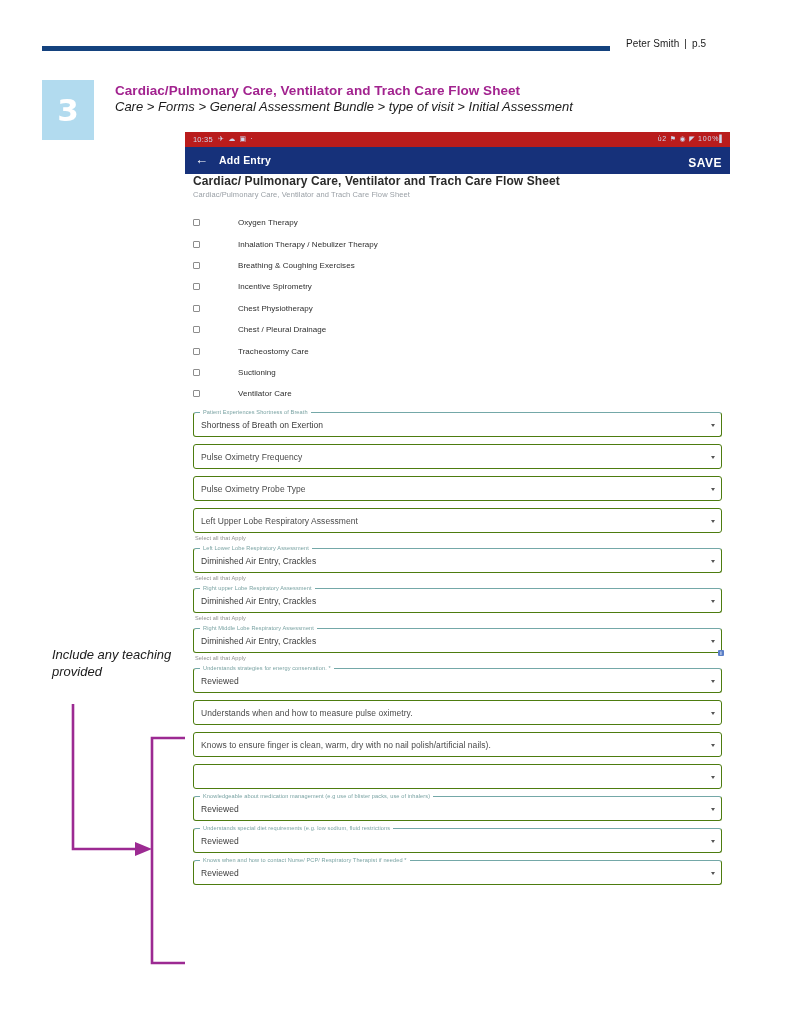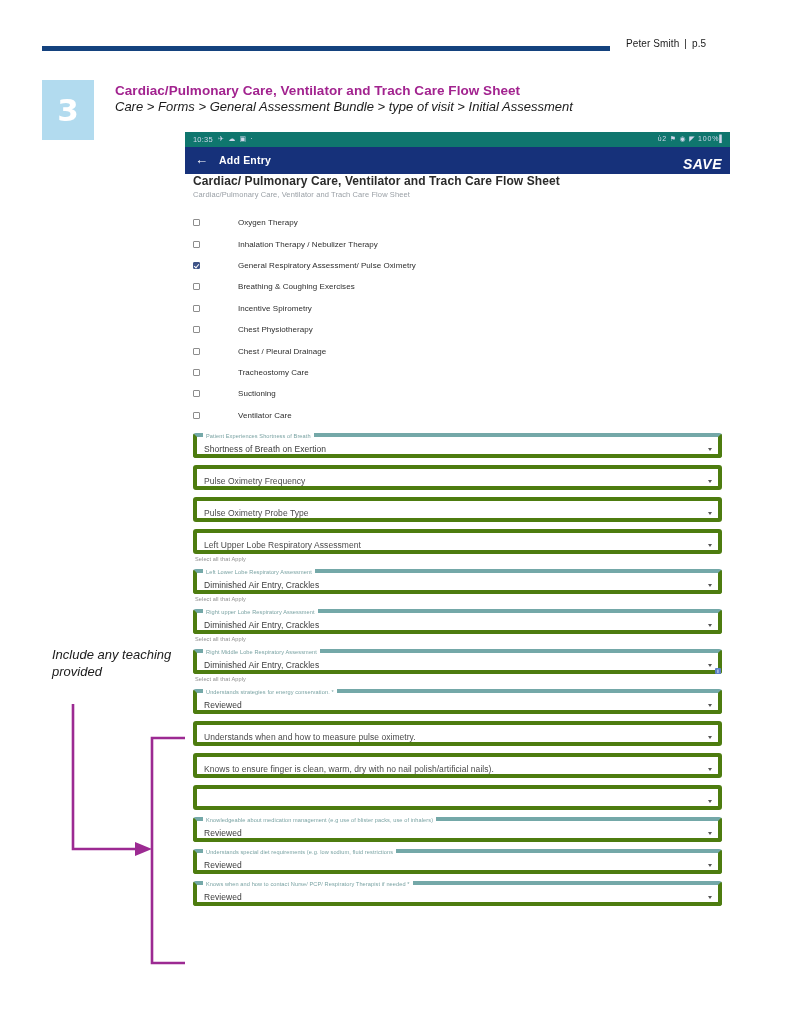--- a/index.html
+++ b/index.html
@@ -75,21 +75,21 @@
     left: 185px; top: 132px;
     width: 545px;
     height: 880px;
     background: #ffffff;
     overflow: hidden;
   }
 
   .statusbar {
     position: relative;
     height: 15px;
-    background: #0f766e;
+    background: #b91c1c;
     color: #cfd7ea;
     font-size: 7px;
   }
   .statusbar .time {
     position: absolute; left: 8px; top: 3px;
     font-size: 7.5px; letter-spacing: .2px;
   }
   .statusbar .sb-icons-left {
     position: absolute; left: 33px; top: 2.5px;
     font-size: 7px; letter-spacing: 1.2px;
@@ -108,23 +108,22 @@
     position: absolute; left: 10px; top: 6px;
     font-size: 13px; color: #ffffff; line-height: 13px;
   }
   .appbar .apptitle {
     position: absolute; left: 34px; top: 7px;
     font-size: 10.5px; color: #ffffff; font-weight: bold;
     letter-spacing: .2px;
   }
   .appbar .save {
     position: absolute; right: 8px; top: 9px;
-    font-size: 14px; color: #ffffff; font-weight: bold;
+    font-size: 12px; color: #ffffff; font-weight: bold;
     letter-spacing: .5px;
-    font-style: italic;
   }
 
   .form-body {
     position: relative;
     padding: 0 8px;
   }
 
   .form-title {
     font-size: 12px;
     font-weight: bold;
@@ -175,21 +174,21 @@
     letter-spacing: .05px;
   }
 
   
   .field {
     position: relative;
     margin-top: 7px;
   }
   .field-box {
     position: relative;
-    border: 4px solid #4d7c0f;
+    border: 1px solid #4d7c0f;
     border-radius: 3px;
     height: 25px;
     box-sizing: border-box;
     background: #ffffff;
   }
   .field-box.labeled { border-top-color: #74a8a8; }
   .field-value {
     position: absolute;
     left: 7px; top: 7px;
     font-size: 8.5px;
@@ -299,24 +298,20 @@
     <div class="checklist" id="checklist">
         <div class="check-row">
           <span class="cbox"></span>
           <span class="check-label">Oxygen Therapy</span>
         </div>
         <div class="check-row">
           <span class="cbox"></span>
           <span class="check-label">Inhalation Therapy / Nebulizer Therapy</span>
         </div>
         <div class="check-row">
-          <span class="cbox checked"></span>
-          <span class="check-label">General Respiratory Assessment/ Pulse Oximetry</span>
-        </div>
-        <div class="check-row">
           <span class="cbox"></span>
           <span class="check-label">Breathing &amp; Coughing Exercises</span>
         </div>
         <div class="check-row">
           <span class="cbox"></span>
           <span class="check-label">Incentive Spirometry</span>
         </div>
         <div class="check-row">
           <span class="cbox"></span>
           <span class="check-label">Chest Physiotherapy</span>

